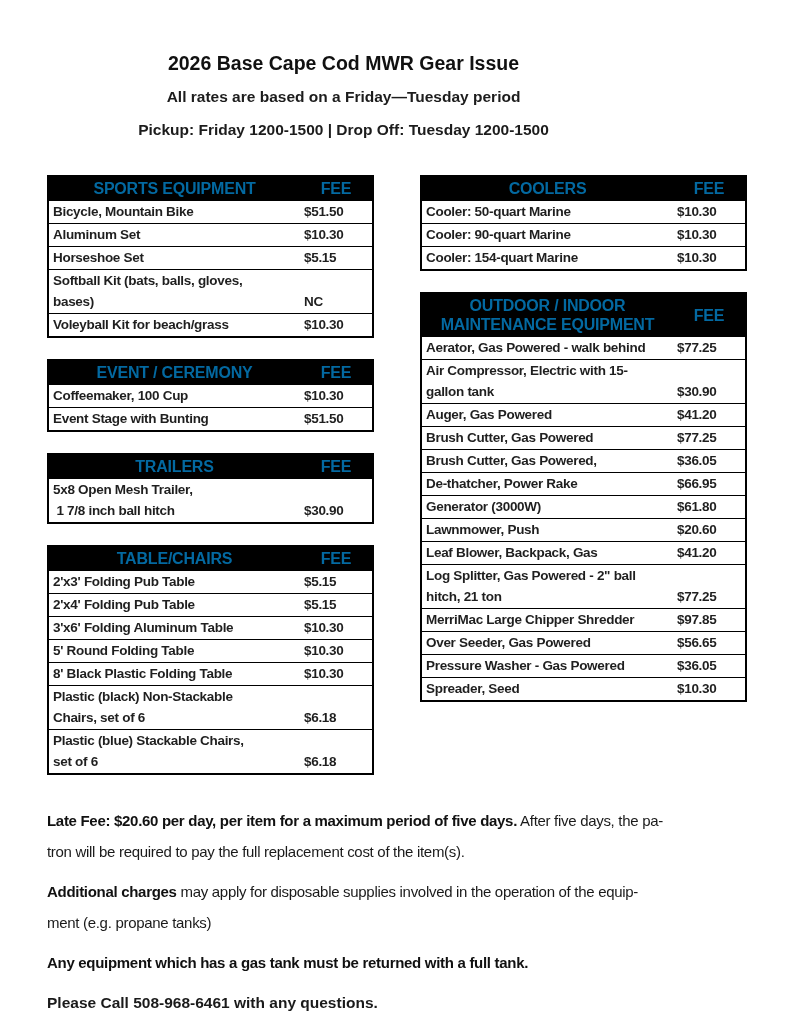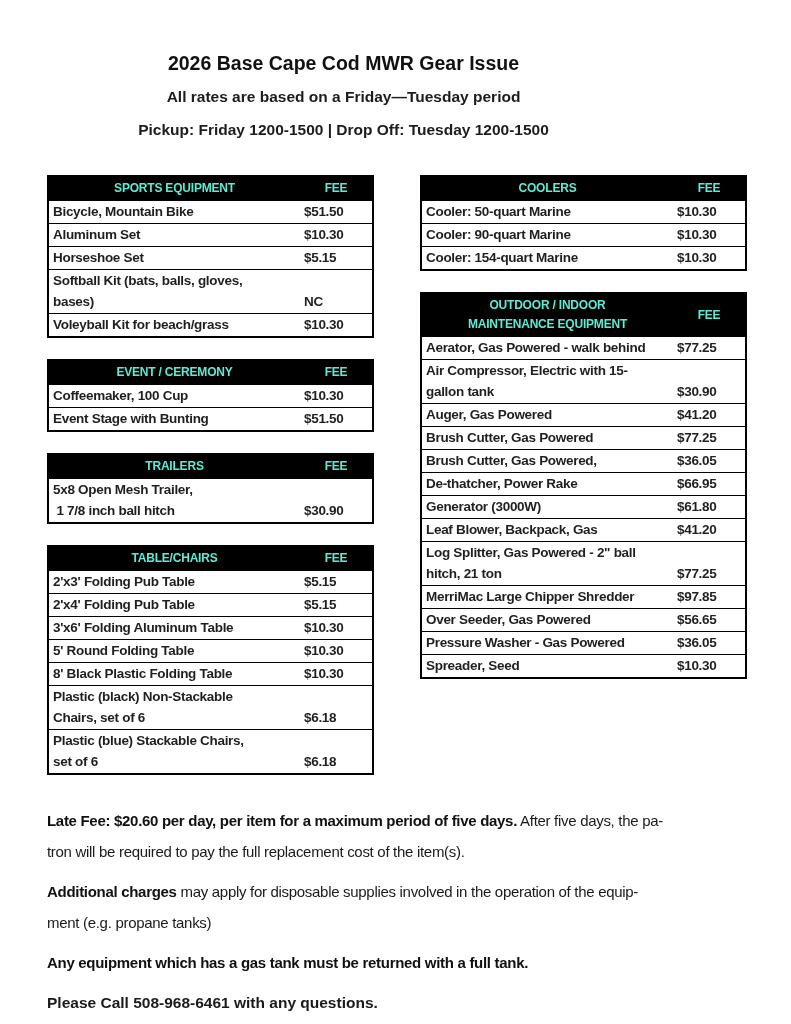--- a/index.html
+++ b/index.html
@@ -38,22 +38,22 @@
     border-collapse: collapse;
     table-layout: fixed;
     width: 325px;
     border: 2px solid #000;
     margin-bottom: 21px;
   }
   table.gear:last-child { margin-bottom: 0; }
   col.c-item { width: 252px; }
   col.c-fee  { width: 73px; }
   table.gear th {
-    background: #000; color: #5eead4;
-    font-weight: bold; font-size: 12px;
+    background: #000; color: #0369a1;
+    font-weight: bold; font-size: 16px;
     letter-spacing: -0.2px;
     line-height: 19px; padding: 2px 0;
     text-align: center; vertical-align: middle;
     white-space: pre-line;
   }
   table.gear td {
     border-top: 1.5px solid #000;
     font-weight: bold; font-size: 13.5px;
     letter-spacing: -0.3px;
     line-height: 21px;
@@ -279,20 +279,24 @@
               <td class="item">Brush Cutter, Gas Powered,</td>
               <td class="fee">$36.05</td>
             </tr>
             <tr>
               <td class="item">De-thatcher, Power Rake</td>
               <td class="fee">$66.95</td>
             </tr>
             <tr>
               <td class="item">Generator (3000W)</td>
               <td class="fee">$61.80</td>
+            </tr>
+            <tr>
+              <td class="item">Lawnmower, Push</td>
+              <td class="fee">$20.60</td>
             </tr>
             <tr>
               <td class="item">Leaf Blower, Backpack, Gas</td>
               <td class="fee">$41.20</td>
             </tr>
             <tr>
               <td class="item">Log Splitter, Gas Powered - 2" ball
 hitch, 21 ton</td>
               <td class="fee">$77.25</td>
             </tr>

